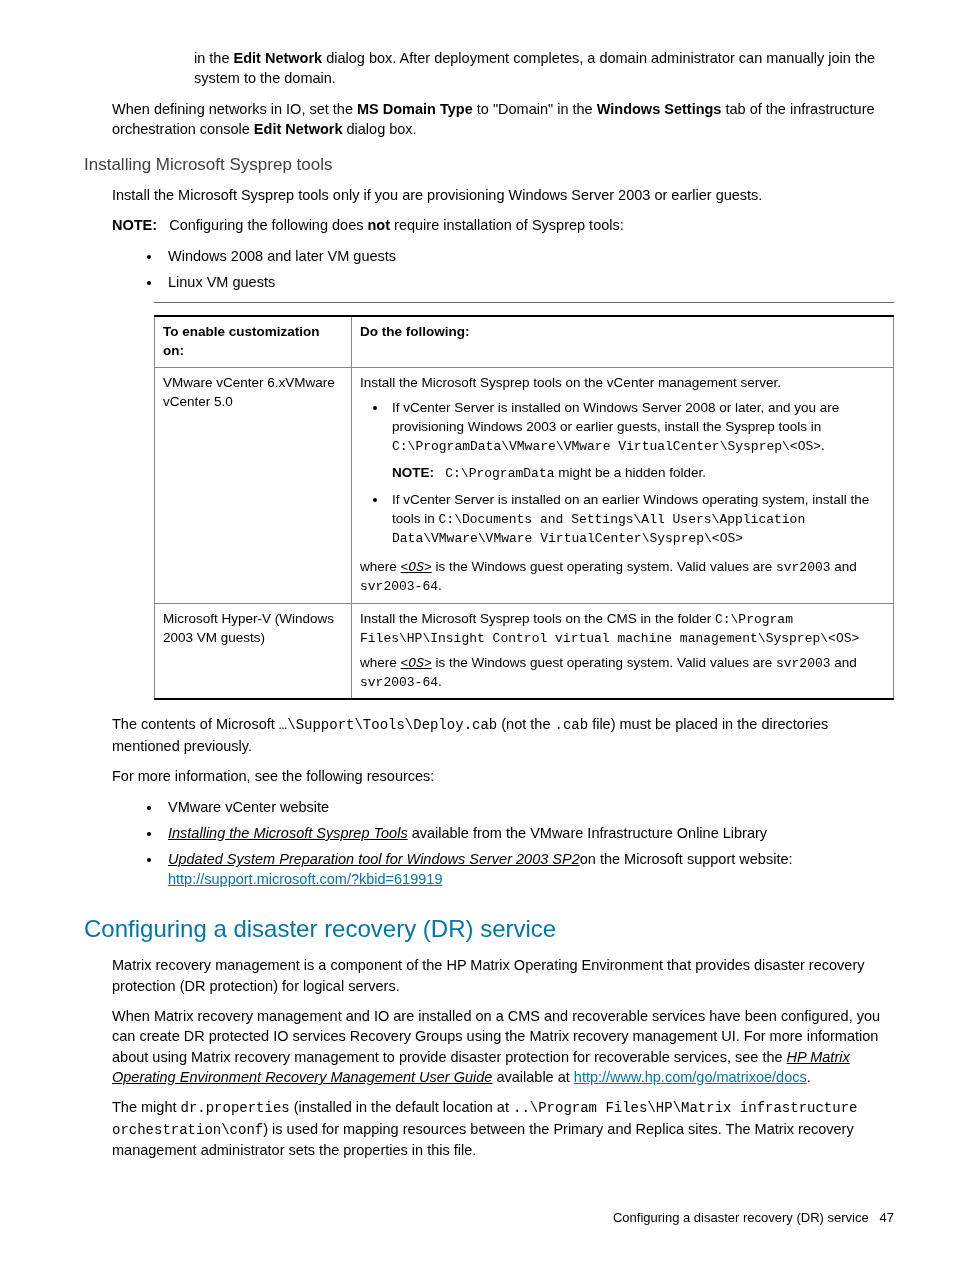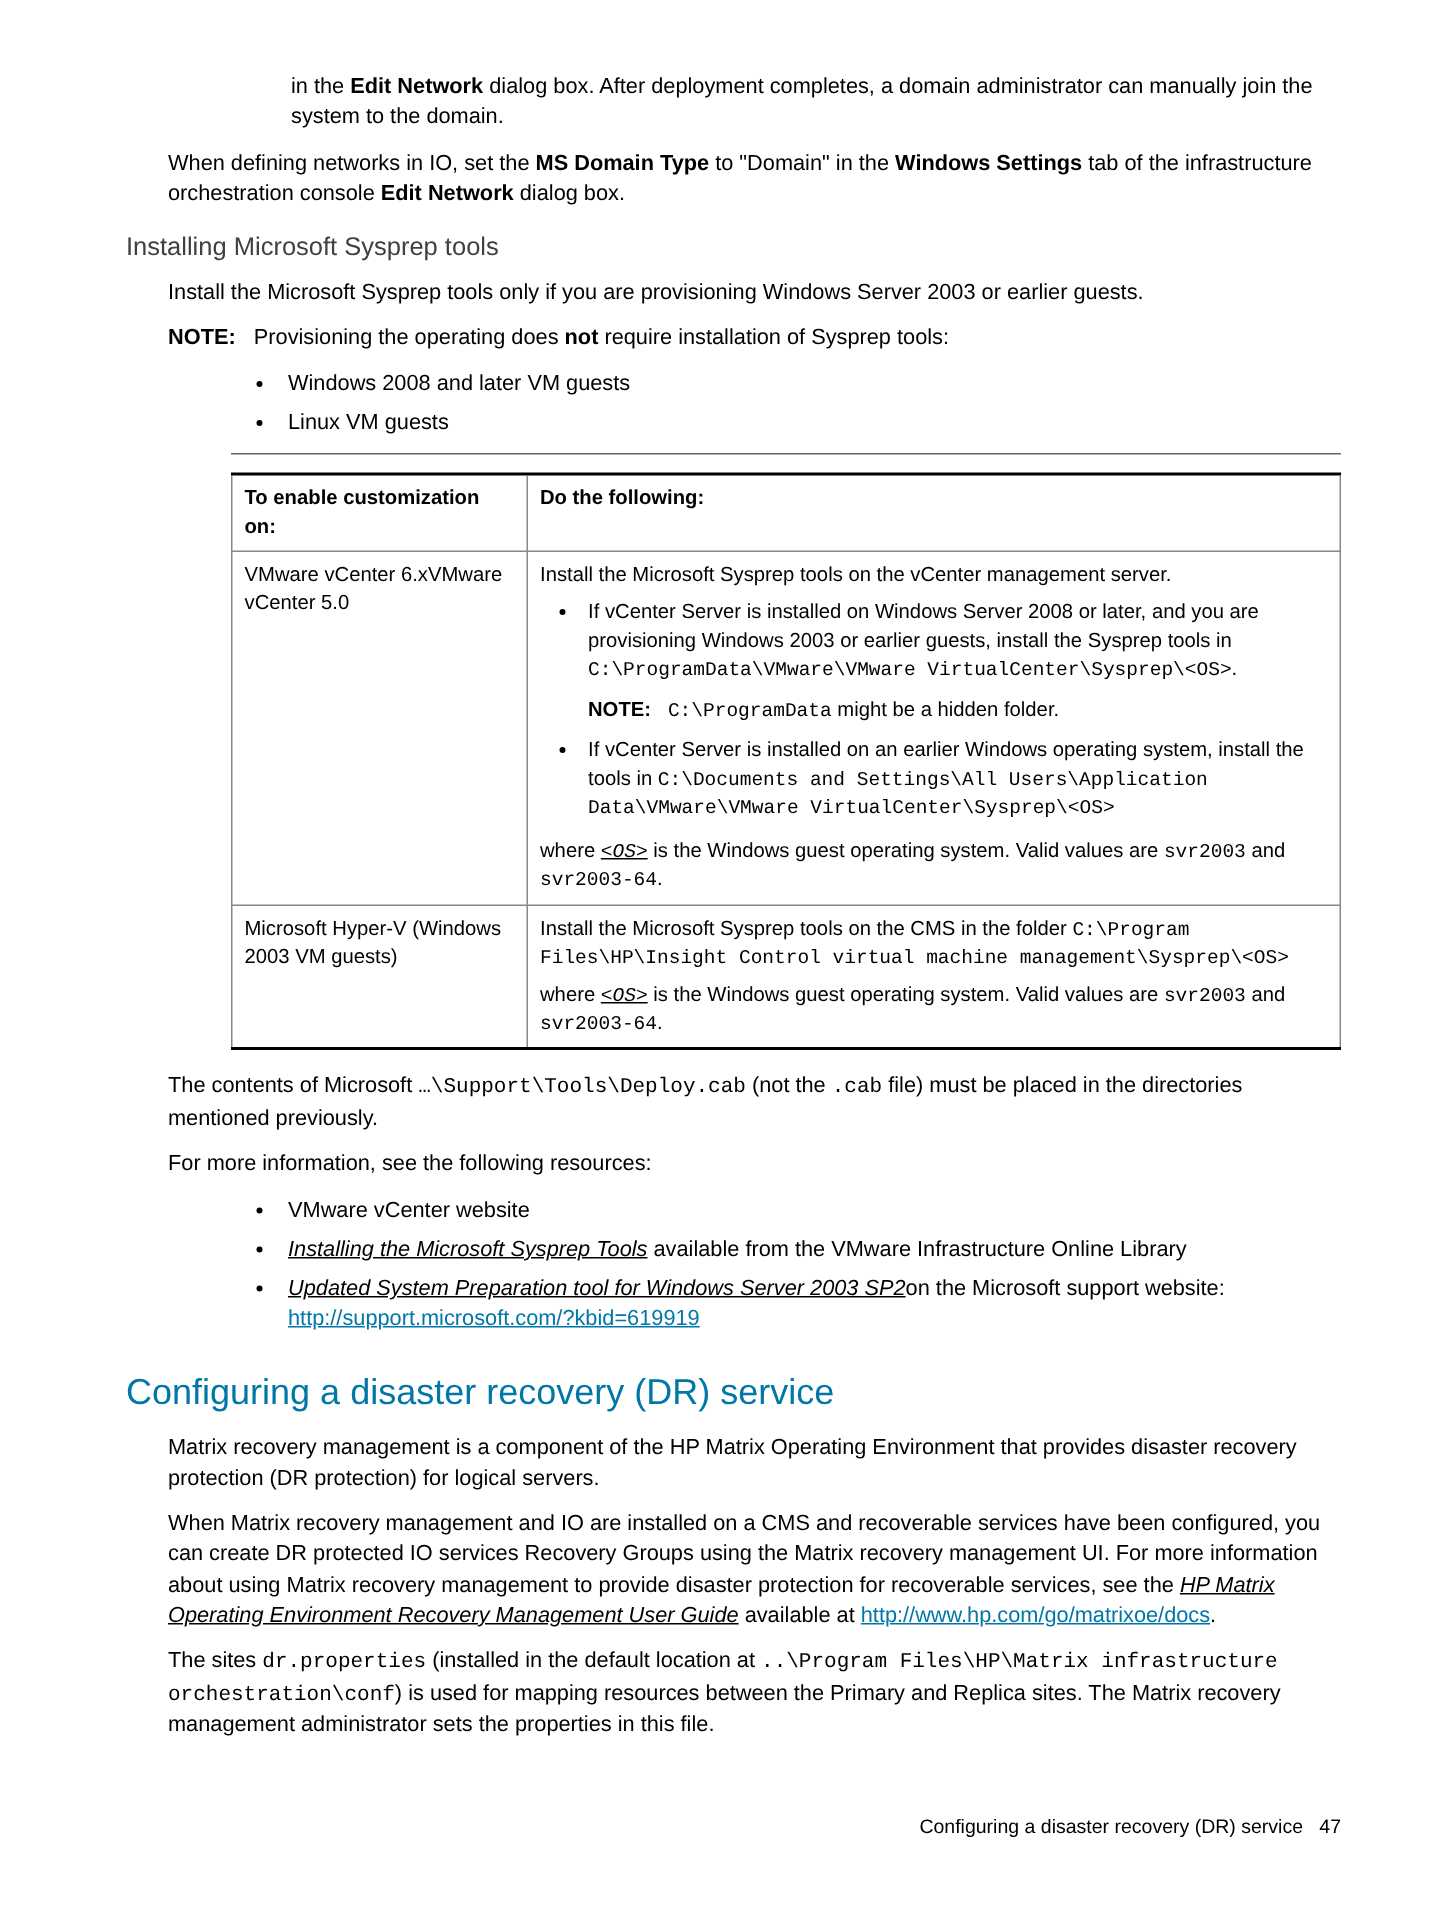--- a/index.html
+++ b/index.html
@@ -28,21 +28,21 @@
     font-size: 24px;
     font-weight: normal;
     margin: 22px 0 10px 0;
   }
   ul.bullets {
     list-style-type: disc;
     padding-left: 0;
     margin: 6px 0 10px 0;
   }
   ul.bullets > li {
-    margin-left: 102px;
+    margin-left: 78px;
     padding-left: 6px;
     margin-bottom: 6px;
   }
   ul.bullets.inner > li {
     margin-left: 28px;
     padding-left: 4px;
     margin-bottom: 8px;
     font-size: 13.5px;
   }
   code, .mono {
@@ -87,21 +87,21 @@
 
 <p class="indent1">
   <span>When defining networks in IO, set the </span><span class="bold">MS Domain Type</span><span> to "Domain" in the </span><span class="bold">Windows Settings</span><span> tab of the infrastructure orchestration console </span><span class="bold">Edit Network</span><span> dialog box.</span>
 </p>
 
 <div class="heading-blue-small">Installing Microsoft Sysprep tools</div>
 
 <p class="indent1">Install the Microsoft Sysprep tools only if you are provisioning Windows Server 2003 or earlier guests.</p>
 
 <p class="indent1">
-  <span class="note-label">NOTE:</span>&nbsp;&nbsp;&nbsp;<span>Provisioning the operating does </span><span class="bold">not</span><span> require installation of Sysprep tools:</span>
+  <span class="note-label">NOTE:</span>&nbsp;&nbsp;&nbsp;<span>Configuring the following does </span><span class="bold">not</span><span> require installation of Sysprep tools:</span>
 </p>
 
 <ul class="bullets">
   <li>Windows 2008 and later VM guests</li>
   <li>Linux VM guests</li>
 </ul>
 
 <div class="table-wrap">
 <table class="doc">
   <tbody>
@@ -163,18 +163,18 @@
 
 <div class="heading-blue-large">Configuring a disaster recovery (DR) service</div>
 
 <p class="indent1">Matrix recovery management is a component of the HP Matrix Operating Environment that provides disaster recovery protection (DR protection) for logical servers.</p>
 
 <p class="indent1">
   <span>When Matrix recovery management and IO are installed on a CMS and recoverable services have been configured, you can create DR protected IO services Recovery Groups using the Matrix recovery management UI. For more information about using Matrix recovery management to provide disaster protection for recoverable services, see the </span><span class="italic">HP Matrix Operating Environment Recovery Management User Guide</span><span> available at </span><a href="#">http://www.hp.com/go/matrixoe/docs</a><span>.</span>
 </p>
 
 <p class="indent1">
-  <span>The sites </span><span class="mono">dr.properties</span><span> (installed in the default location at </span><span class="mono">..\Program Files\HP\Matrix infrastructure orchestration\conf</span><span>) is used for mapping resources between the Primary and Replica sites. The Matrix recovery management administrator sets the properties in this file.</span>
+  <span>The might </span><span class="mono">dr.properties</span><span> (installed in the default location at </span><span class="mono">..\Program Files\HP\Matrix infrastructure orchestration\conf</span><span>) is used for mapping resources between the Primary and Replica sites. The Matrix recovery management administrator sets the properties in this file.</span>
 </p>
 
 <div class="footer">
   <span>Configuring a disaster recovery (DR) service</span>&nbsp;&nbsp;&nbsp;<span>47</span>
 </div>
 
 </body></html>

